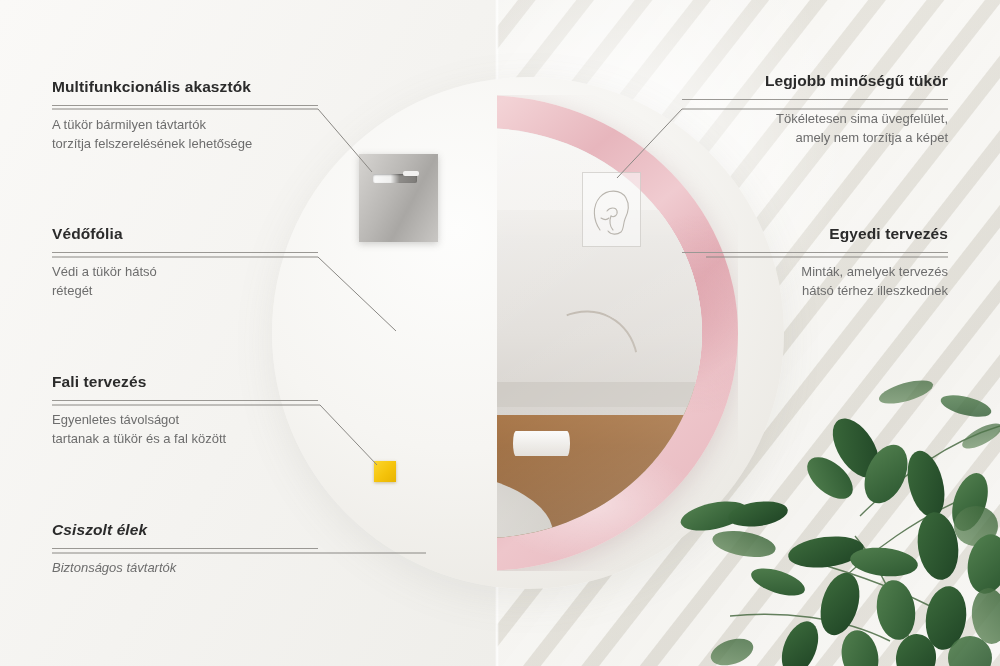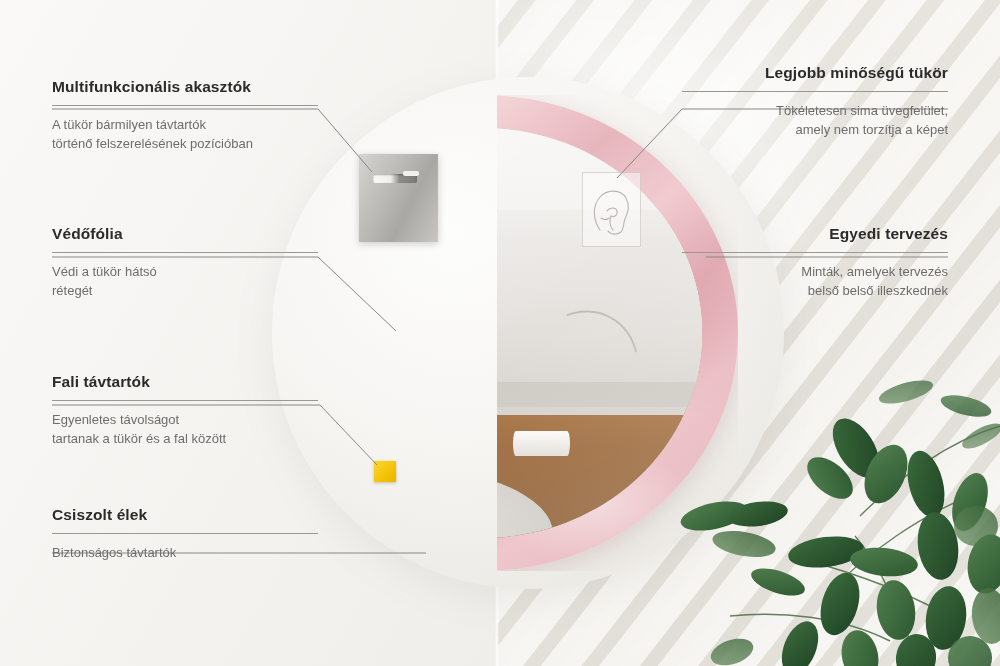--- a/index.html
+++ b/index.html
@@ -92,22 +92,22 @@
   
   .callout{position:absolute;}
   .callout h3{margin:0;font-size:15.5px;font-weight:700;color:#2b2b2b;letter-spacing:.1px;}
   .callout p{margin:0;font-size:13px;line-height:1.45;color:#6d6d6d;font-weight:400;}
   .callout .rule{height:1px;background:#9a9894;margin:9px 0 10px 0;}
   .left-c{left:52px;width:266px;}
   .left-c .rule{width:266px;}
   .right-c{right:52px;width:266px;text-align:right;}
   .right-c .rule{width:266px;}
 
-  .c1{top:78px;} .c2{top:225px;} .c3{top:373px;} .c4{top:506px;}
-  .r1{top:64px;} .r2{top:225px;}
+  .c1{top:78px;} .c2{top:225px;} .c3{top:373px;} .c4{top:521px;font-style:italic;}
+  .r1{top:72px;} .r2{top:225px;}
 
   
   .foliage{position:absolute;right:0;bottom:0;width:330px;height:300px;pointer-events:none;}
 </style>
 </head>
 <body>
 
 <div class="stage">
 
   <div class="bg-left"></div>
@@ -166,35 +166,35 @@
       <path d="M948 109 H682 L617 178"></path>
       <path d="M948 257 H706"></path>
     </g>
   </svg>
 
   <div class="callout left-c c1">
     <h3>Multifunkcionális akasztók</h3>
     <div class="rule"></div>
     <p>
       <span>A tükör bármilyen távtartók</span><br>
-      <span>történő felszerelésének pozícióban</span>
+      <span>torzítja felszerelésének lehetősége</span>
     </p>
   </div>
 
   <div class="callout left-c c2">
     <h3>Védőfólia</h3>
     <div class="rule"></div>
     <p>
       <span>Védi a tükör hátsó</span><br>
       <span>rétegét</span>
     </p>
   </div>
 
   <div class="callout left-c c3">
-    <h3>Fali távtartók</h3>
+    <h3>Fali tervezés</h3>
     <div class="rule"></div>
     <p>
       <span>Egyenletes távolságot</span><br>
       <span>tartanak a tükör és a fal között</span>
     </p>
   </div>
 
   <div class="callout left-c c4">
     <h3>Csiszolt élek</h3>
     <div class="rule"></div>
@@ -210,21 +210,21 @@
       <span>Tökéletesen sima üvegfelület,</span><br>
       <span>amely nem torzítja a képet</span>
     </p>
   </div>
 
   <div class="callout right-c r2">
     <h3>Egyedi tervezés</h3>
     <div class="rule"></div>
     <p>
       <span>Minták, amelyek tervezés</span><br>
-      <span>belső belső illeszkednek</span>
+      <span>hátsó térhez illeszkednek</span>
     </p>
   </div>
 
   <svg class="foliage" viewBox="0 0 330 300">
     <defs>
       <linearGradient id="lf1" x1="0" y1="0" x2="1" y2="1">
         <stop offset="0" stop-color="#3c6b3c"></stop>
           <stop offset="1" stop-color="#1f4425"></stop>
       </linearGradient>
       <linearGradient id="lf2" x1="0" y1="0" x2="1" y2="1">

